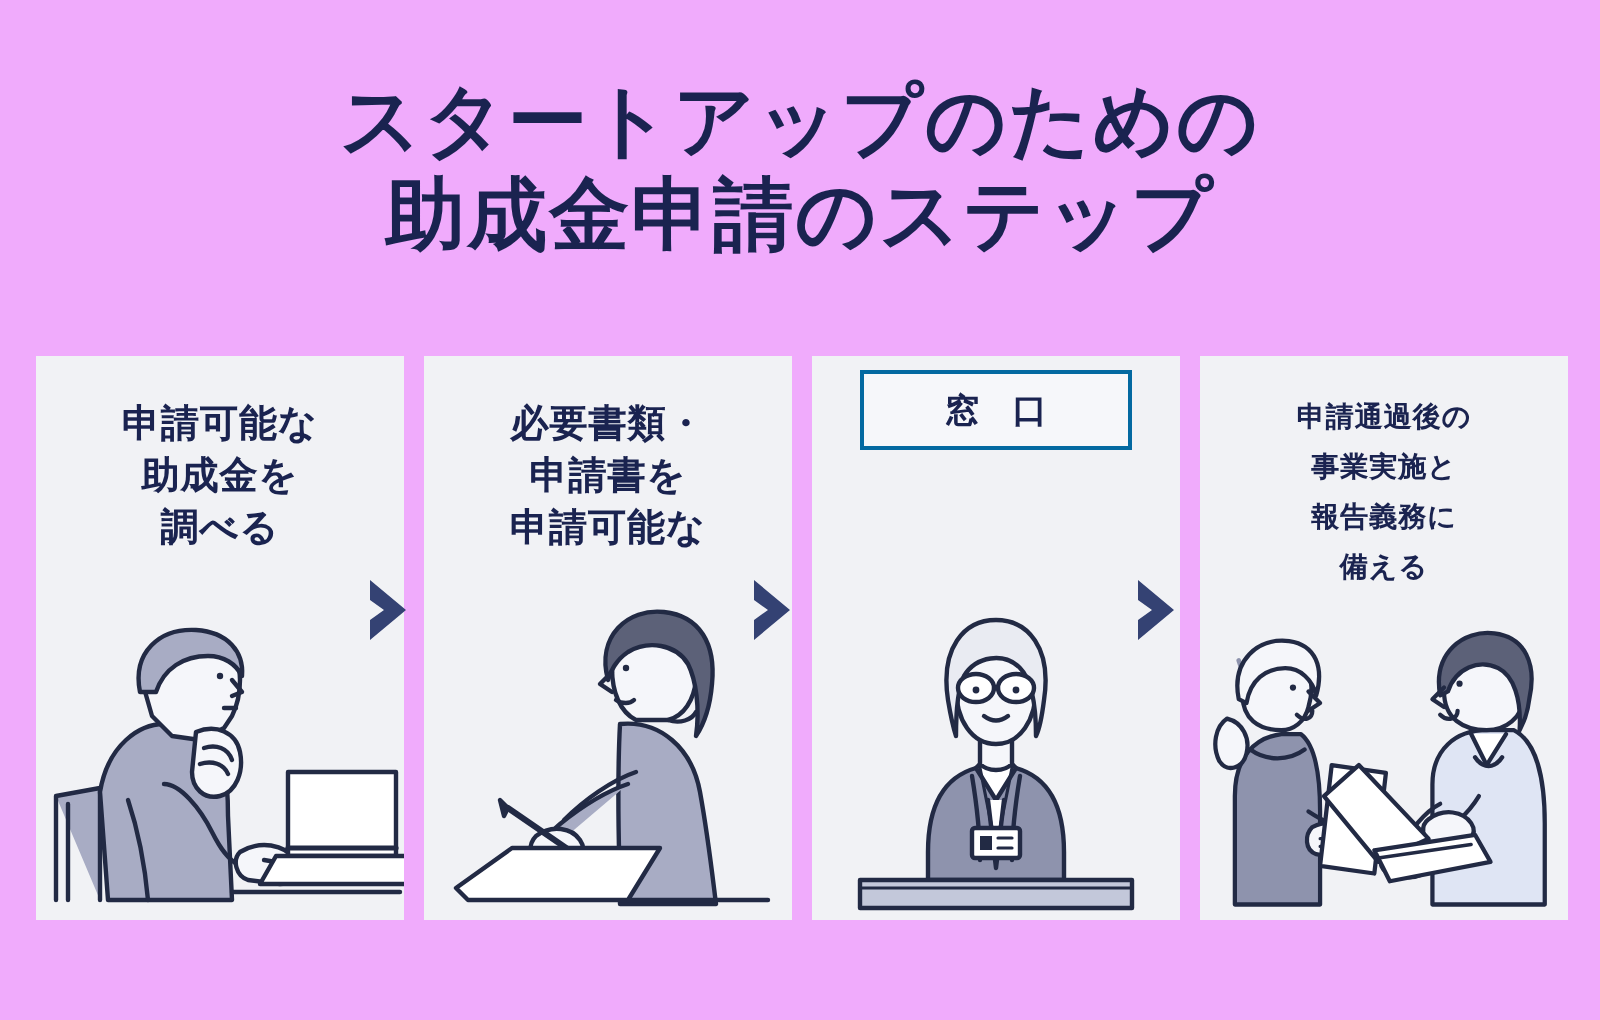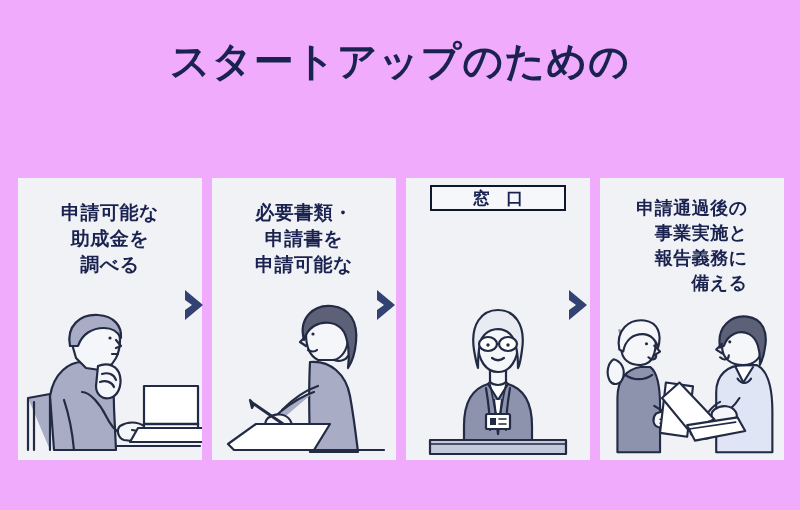--- a/index.html
+++ b/index.html
@@ -47,28 +47,28 @@
     margin-top:22px;
     text-align:center;
     color:#1a2350;
     font-weight:bold;
     font-size:19px;
     line-height:26px;
     letter-spacing:0.5px;
     white-space:pre-line;
     z-index:3;
   }
-  .card.four .card-text { font-size:18px; line-height:25px; margin-top:18px;text-align:right; }
+  .card.four .card-text { font-size:14px; line-height:25px; margin-top:18px; }
 
   
   .sign {
     margin-top:7px;
-    width:136px; height:26px;
+    width:136px; height:40px;
     background:#f6f7fa;
-    border:2px solid #0f172a;
+    border:2px solid #0369a1;
     display:flex; align-items:center; justify-content:center;
     color:#1a2350;
     font-weight:bold;
     font-size:17px;
     letter-spacing:6px;
     text-indent:6px;
     z-index:3;
   }
 
   
@@ -92,20 +92,21 @@
   }
   .illus svg { display:block; width:100%; height:100%; }
 </style>
 </head>
 <body>
 
 <div class="page">
 
   <div class="title-block">
     <span class="title-line">スタートアップのための</span>
+    <span class="title-line">助成金申請のステップ</span>
   </div>
 
   <div class="steps">
 
     <div class="card one">
       <div class="card-text">申請可能な
 助成金を
 調べる</div>
       <div class="illus">
         <svg viewBox="0 0 180 160" preserveAspectRatio="xMidYMax meet">

